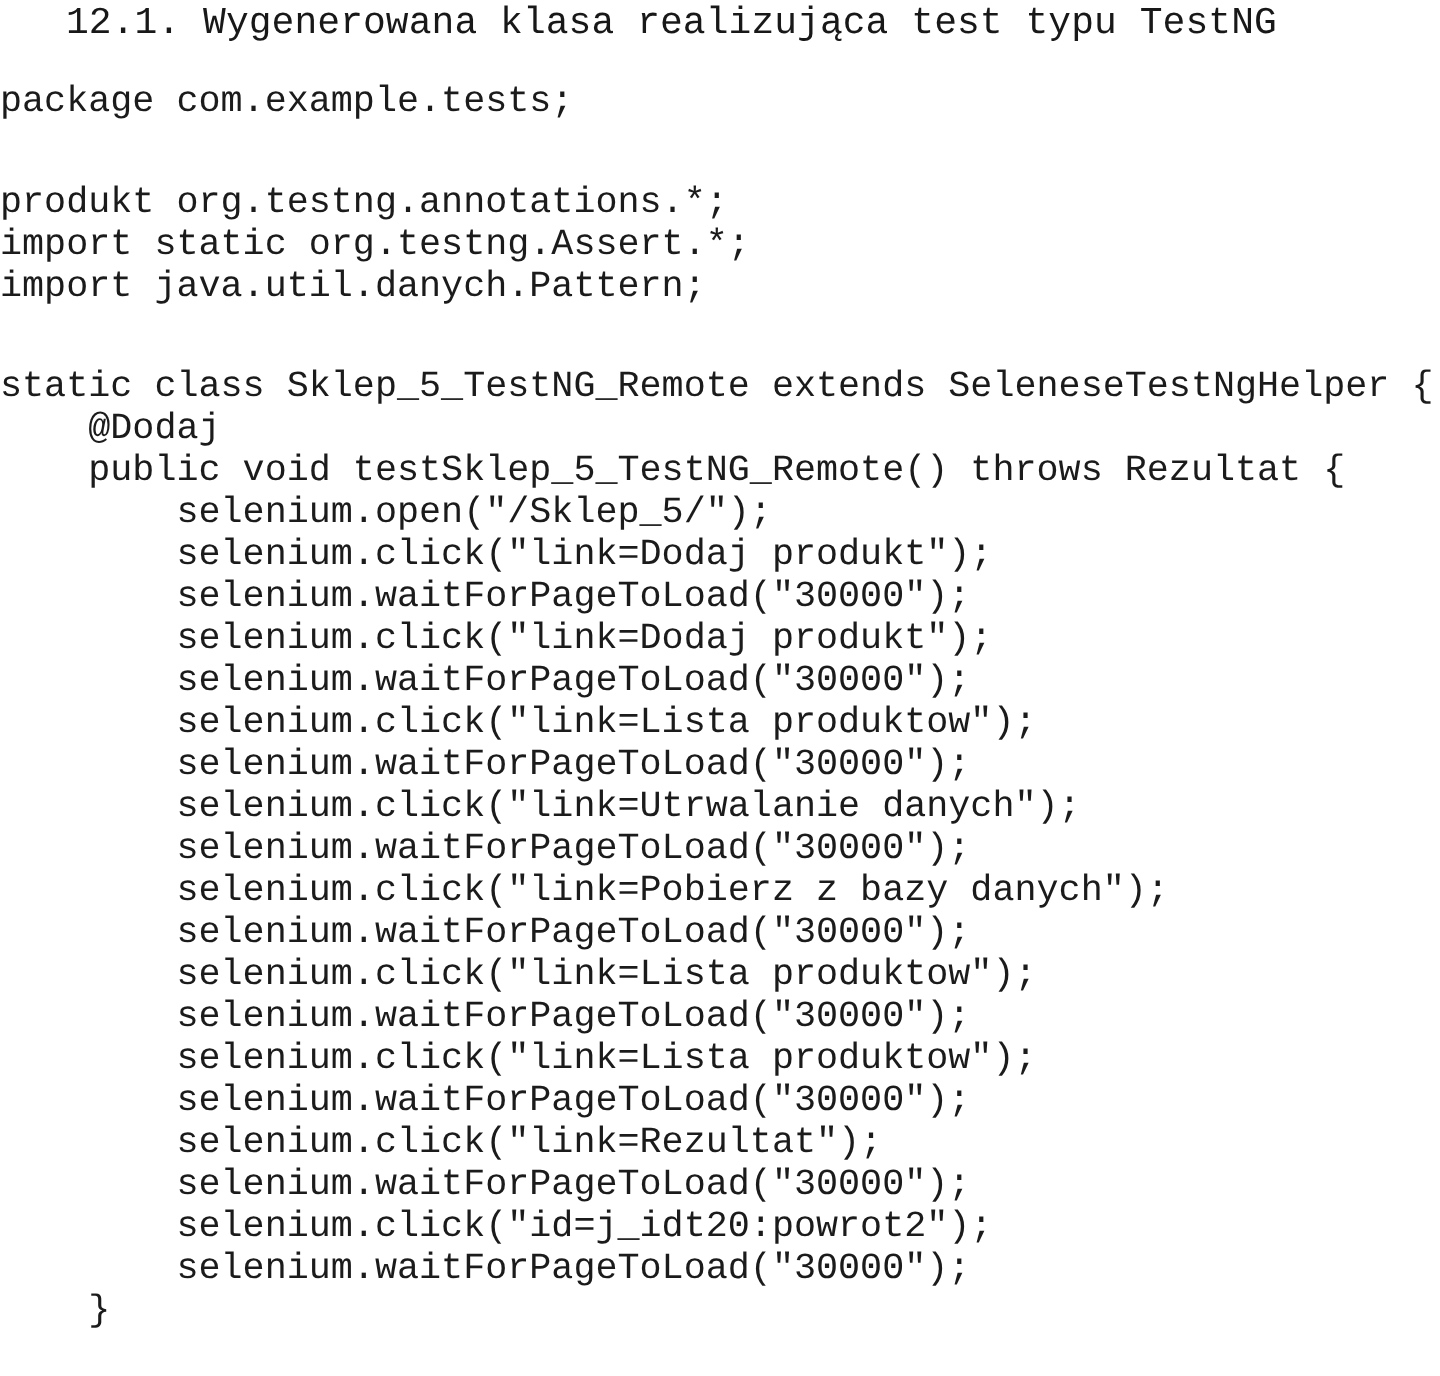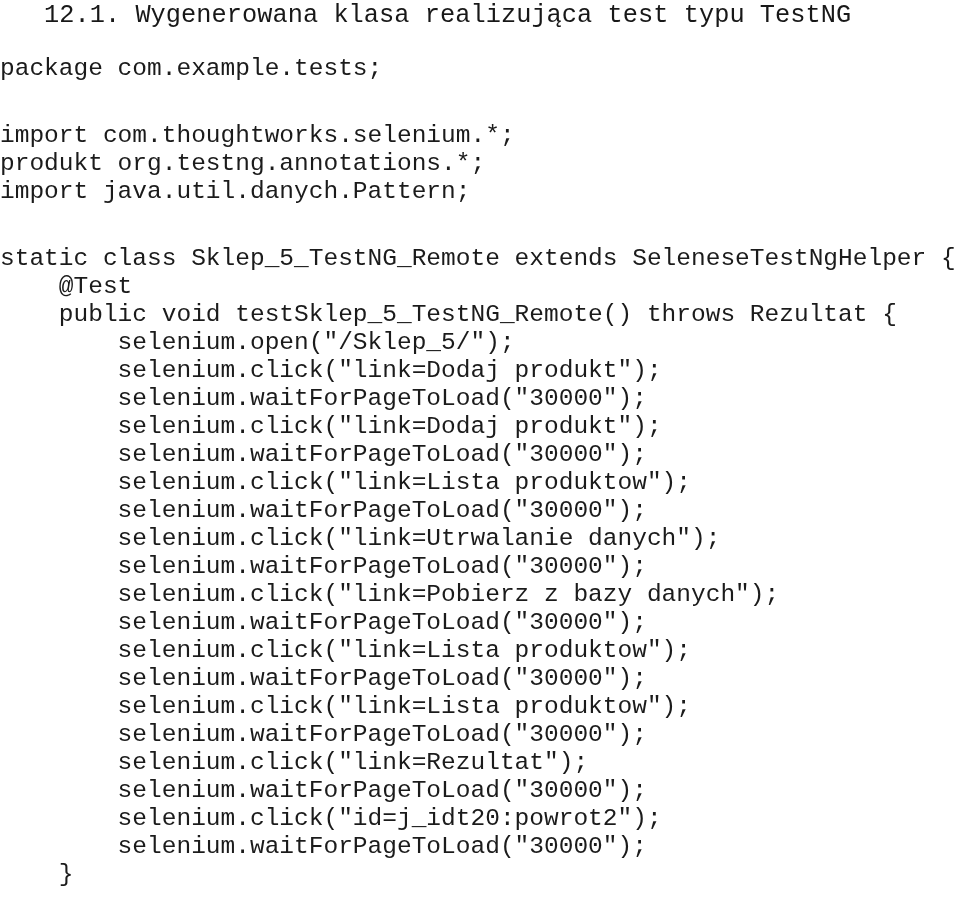--- a/index.html
+++ b/index.html
@@ -61,29 +61,29 @@
 
   <div class="heading">12.1. Wygenerowana klasa realizująca test typu TestNG</div>
 
   <div class="code-block">
 
     <div class="code-line">package com.example.tests;</div>
 
     <div class="code-line blank"></div>
     <div class="gap-sm"></div>
 
-    <div class="code-line">import com.thoughtworks.selenium.*;</div>
     <div class="code-line">produkt org.testng.annotations.*;</div>
+    <div class="code-line">import static org.testng.Assert.*;</div>
     <div class="code-line">import java.util.danych.Pattern;</div>
 
     <div class="code-line blank"></div>
     <div class="gap-sm"></div>
 
     <div class="code-line">static class Sklep_5_TestNG_Remote extends SeleneseTestNgHelper {</div>
-    <div class="code-line">    @Test</div>
+    <div class="code-line">    @Dodaj</div>
     <div class="code-line">    public void testSklep_5_TestNG_Remote() throws Rezultat {</div>
 
     <div class="code-line">        selenium.open("/Sklep_5/");</div>
     <div class="code-line">        selenium.click("link=Dodaj produkt");</div>
     <div class="code-line">        selenium.waitForPageToLoad("30000");</div>
     <div class="code-line">        selenium.click("link=Dodaj produkt");</div>
     <div class="code-line">        selenium.waitForPageToLoad("30000");</div>
     <div class="code-line">        selenium.click("link=Lista produktow");</div>
     <div class="code-line">        selenium.waitForPageToLoad("30000");</div>
     <div class="code-line">        selenium.click("link=Utrwalanie danych");</div>

